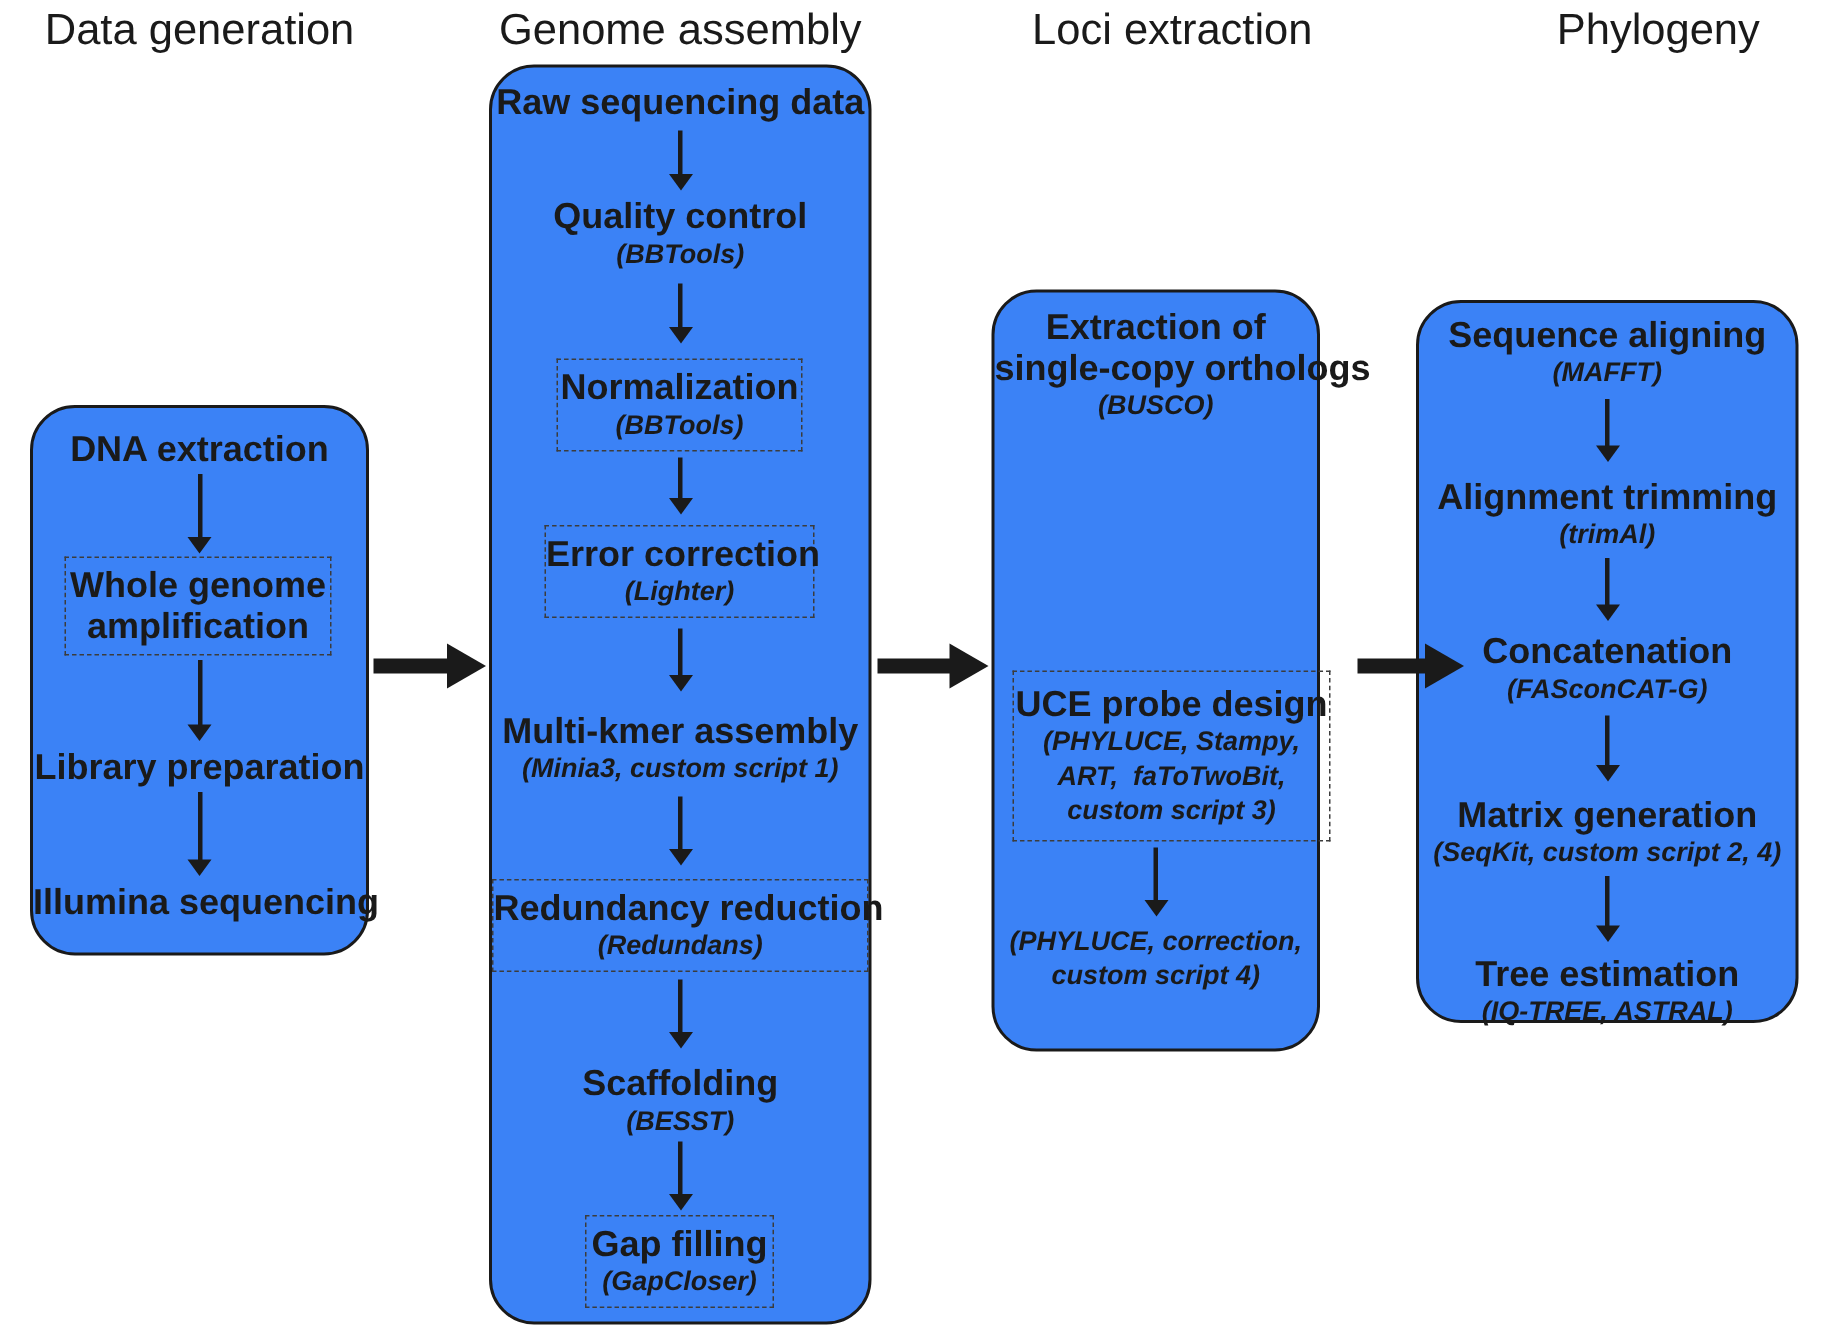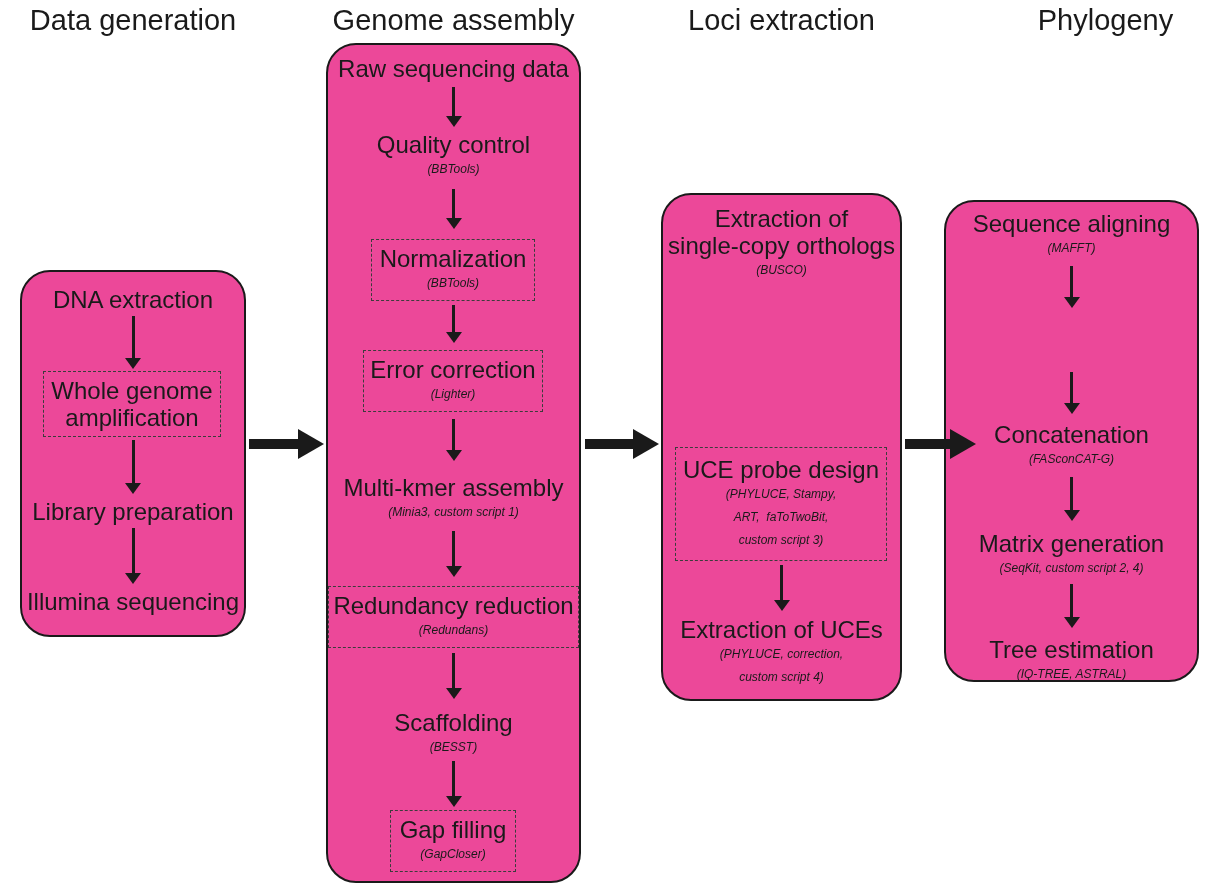--- a/index.html
+++ b/index.html
@@ -6,25 +6,25 @@
   .canvas{
     position:relative;width:1222px;height:888px;background:#ffffff;
     font-family:"Liberation Sans",sans-serif;color:#1a1a1a;overflow:hidden;margin-left:16px;
   }
   .col-header{
     position:absolute;top:4px;text-align:center;
     font-size:29px;line-height:33px;white-space:nowrap;
   }
   .panel{
     position:absolute;border:2.5px solid #1a1a1a;border-radius:30px;
-    box-sizing:border-box;background:#ec4899;
+    box-sizing:border-box;background:#3b82f6;font-weight:bold;
   }
   .node{position:absolute;left:0;right:0;text-align:center;}
   .t{display:block;font-size:24px;line-height:27px;white-space:nowrap;}
-  .tool{display:block;font-size:12px;line-height:23px;font-style:italic;white-space:pre;}
+  .tool{display:block;font-size:18px;line-height:23px;font-style:italic;white-space:pre;}
   .dashed-box{
     position:absolute;border:1.5px dashed #3c3c3c;box-sizing:border-box;
     display:flex;flex-direction:column;justify-content:center;text-align:center;
   }
   .varrow{position:absolute;left:50%;transform:translateX(-50%);width:16px;}
   .varrow::before{
     content:"";position:absolute;left:50%;margin-left:-1.5px;top:0;bottom:10px;
     width:3px;background:#1a1a1a;
   }
   .varrow::after{
@@ -105,46 +105,49 @@
       <span class="t">Scaffolding</span>
       <span class="tool">(BESST)</span>
     </div>
     <div class="varrow" style="top:716px;height:46px"></div>
     <div class="dashed-box" style="top:765px;left:62px;width:126px;height:62px">
       <span class="t">Gap filling</span>
       <span class="tool">(GapCloser)</span>
     </div>
   </div>
 
-  <div class="panel" style="left:645px;top:193px;width:241px;height:508px">
+  <div class="panel" style="left:645px;top:193px;width:219px;height:508px">
     <div class="node" style="top:10px">
       <span class="t">Extraction of</span>
       <span class="t">single-copy orthologs</span>
       <span class="tool">(BUSCO)</span>
     </div>
     <div class="dashed-box" style="top:252px;left:12px;width:212px;height:114px">
       <span class="t">UCE probe design</span>
       <span class="tool">(PHYLUCE, Stampy,</span>
       <span class="tool">ART,  faToTwoBit,</span>
       <span class="tool">custom script 3)</span>
     </div>
     <div class="varrow" style="top:370px;height:46px"></div>
     <div class="node" style="top:421px">
-      <span class="t">Extraction of UCEs</span>
       <span class="tool">(PHYLUCE, correction,</span>
       <span class="tool">custom script 4)</span>
     </div>
   </div>
 
   <div class="panel" style="left:928px;top:200px;width:255px;height:482px">
     <div class="node" style="top:8px">
       <span class="t">Sequence aligning</span>
       <span class="tool">(MAFFT)</span>
     </div>
     <div class="varrow" style="top:64px;height:42px"></div>
+    <div class="node" style="top:116px">
+      <span class="t">Alignment trimming</span>
+      <span class="tool">(trimAl)</span>
+    </div>
     <div class="varrow" style="top:170px;height:42px"></div>
     <div class="node" style="top:219px">
       <span class="t">Concatenation</span>
       <span class="tool">(FASconCAT-G)</span>
     </div>
     <div class="varrow" style="top:275px;height:44px"></div>
     <div class="node" style="top:328px">
       <span class="t">Matrix generation</span>
       <span class="tool">(SeqKit, custom script 2, 4)</span>
     </div>

